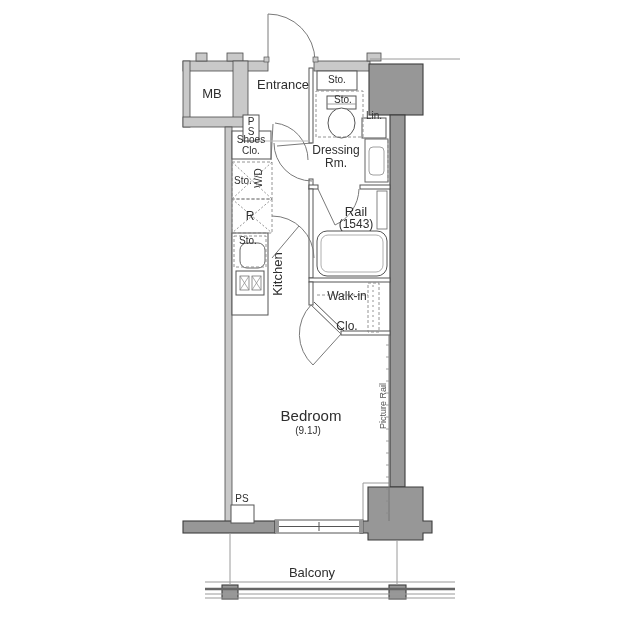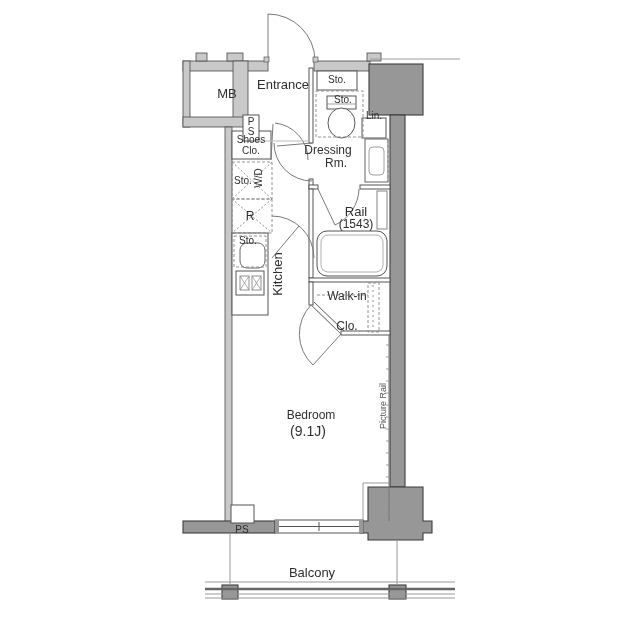--- a/index.html
+++ b/index.html
@@ -2,21 +2,21 @@
 <html><head>
 <meta charset="utf-8">
 <style>
   html,body{margin:0;padding:0;background:#ffffff}
   .plan{position:relative;width:640px;height:639px;background:#fff;
         font-family:"Liberation Sans",sans-serif;color:#2e2e2e;overflow:hidden}
   .plan svg{position:absolute;left:0;top:0}
   .lbl{position:absolute;transform:translate(-50%,-50%);white-space:nowrap;line-height:1;text-align:center}
   .v{transform:translate(-50%,-50%) rotate(-90deg)}
   .s9{font-size:9px}.s10{font-size:10px}.s11{font-size:10px}.s12{font-size:12px}
-  .s13{font-size:13px}.s14{font-size:14px}.s15{font-size:12px}
+  .s13{font-size:13px}.s14{font-size:10px}.s15{font-size:15px}
 </style>
 </head>
 <body>
 
 <div class="plan">
 <svg width="640" height="639" viewBox="0 0 640 639">
 
   <g stroke="#4a4a4a" stroke-width="0.8" fill="#c9c9c9">
     <rect x="183" y="61" width="85" height="10"></rect>
     <rect x="196" y="53" width="11" height="8"></rect>
@@ -128,38 +128,38 @@
   </g>
 
   <g fill="none">
     <path d="M205,582 H455" stroke="#999" stroke-width="1"></path>
     <path d="M205,589 H455" stroke="#666" stroke-width="2.5"></path>
     <path d="M205,594 H455" stroke="#999" stroke-width="1"></path>
     <path d="M205,598 H455" stroke="#999" stroke-width="1"></path>
   </g>
 </svg>
 
-  <div class="lbl s13" style="left:227px;top:93px">MB</div>
+  <div class="lbl s13" style="left:212px;top:93px">MB</div>
   <div class="lbl s13" style="left:283px;top:84px">Entrance</div>
   <div class="lbl s10" style="left:337px;top:80px">Sto.</div>
   <div class="lbl s10" style="left:343px;top:100px">Sto.</div>
   <div class="lbl s10" style="left:374px;top:116px">Lin.</div>
-  <div class="lbl s12" style="left:328px;top:150px">Dressing</div>
+  <div class="lbl s12" style="left:336px;top:150px">Dressing</div>
   <div class="lbl s12" style="left:336px;top:163px">Rm.</div>
   <div class="lbl s10" style="left:251px;top:122px">P</div>
   <div class="lbl s10" style="left:251px;top:132px">S</div>
   <div class="lbl s11" style="left:251px;top:140px">Shoes</div>
   <div class="lbl s11" style="left:251px;top:151px">Clo.</div>
   <div class="lbl s10" style="left:243px;top:181px">Sto.</div>
   <div class="lbl s10 v" style="left:259px;top:178px">W/D</div>
   <div class="lbl s12" style="left:250px;top:216px">R</div>
   <div class="lbl s10" style="left:248px;top:241px">Sto.</div>
   <div class="lbl s13 v" style="left:277px;top:274px">Kitchen</div>
   <div class="lbl s13" style="left:356px;top:211px">Rail</div>
   <div class="lbl s12" style="left:356px;top:224px">(1543)</div>
   <div class="lbl s12" style="left:347px;top:296px">Walk-in</div>
   <div class="lbl s12" style="left:347px;top:326px">Clo.</div>
   <div class="lbl s15" style="left:311px;top:415px">Bedroom</div>
   <div class="lbl s14" style="left:308px;top:431px">(9.1J)</div>
   <div class="lbl s9 v" style="left:383px;top:406px;color:#555">Picture Rail</div>
-  <div class="lbl s10" style="left:242px;top:530px">PS</div>
+  <div class="lbl s10" style="left:242px;top:499px">PS</div>
   <div class="lbl s13" style="left:312px;top:572px">Balcony</div>
 </div>
 
 </body></html>

